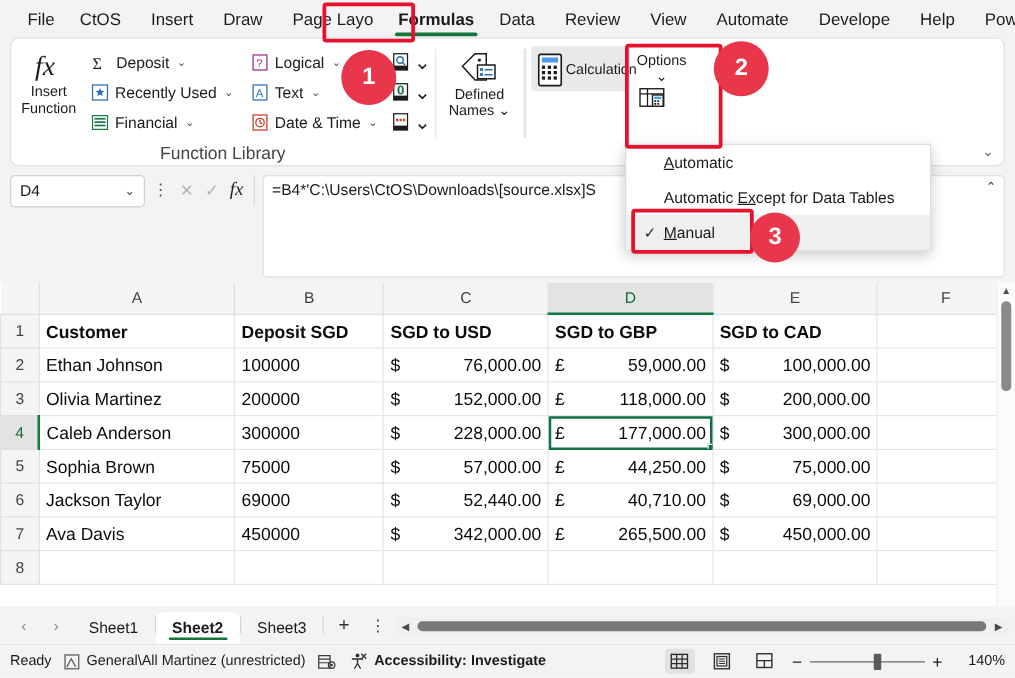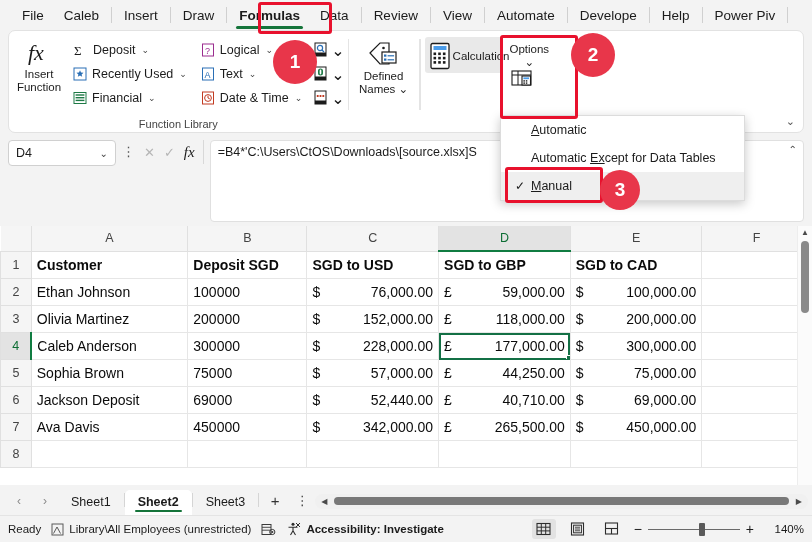--- a/index.html
+++ b/index.html
@@ -32,21 +32,21 @@
 
   
   .ribbon-wrap { flex:none; padding:0 8px 4px 8px; background:#f3f3f3; }
   .ribbon {
     background:#ffffff; border:1px solid #e2e2e2; border-radius:7px;
     height:98px; position:relative; display:flex; align-items:stretch;
     padding:3px 0 0 0;
   }
   .grp { display:flex; flex-direction:column; align-items:center; position:relative; }
   .grp-body { display:flex; align-items:flex-start; flex:1; }
-  .grp-label { font-size:11px; color:#444; text-align:right; padding-bottom:2px; }
+  .grp-label { font-size:14px; color:#444; text-align:right; padding-bottom:2px; }
   .grp-sep { width:1px; background:#e4e4e4; margin:5px 0 22px 0; }
 
   .bigbtn {
     display:flex; flex-direction:column; align-items:center; justify-content:flex-start;
     width:56px; padding:4px 2px 0 2px; font-size:11.5px; line-height:13px; color:#1b1b1b;
     text-align:center;
   }
   .bigbtn .bi { height:30px; display:flex; align-items:center; justify-content:center; }
 
   .smallcol { display:flex; flex-direction:column; justify-content:flex-start; padding-top:4px; }
@@ -177,26 +177,27 @@
   .menu-item.checked { background:#efefef; }
   svg { display:block; }
 </style>
 </head>
 <body>
 
 <div id="app">
 
   <div class="tabstrip">
     <div class="tab">File</div>
-    <div class="tab">Caleb</div>
+    <div class="tab">CtOS</div>
     <div class="tabsep"></div>
     <div class="tab">Insert</div>
     <div class="tabsep"></div>
     <div class="tab">Draw</div>
     <div class="tabsep"></div>
+    <div class="tab">Page Layo</div>
     <div class="tab active">Formulas</div>
     <div class="tab">Data</div>
     <div class="tabsep"></div>
     <div class="tab">Review</div>
     <div class="tabsep"></div>
     <div class="tab">View</div>
     <div class="tabsep"></div>
     <div class="tab">Automate</div>
     <div class="tabsep"></div>
     <div class="tab">Develope</div>
@@ -518,21 +519,21 @@
               <div class="curcell">
                 <span>$</span>
                 <span>75,000.00</span>
               </div>
             </td>
         <td class="cell"></td>
       </tr>
 
       <tr>
         <td class="rowhdr">6</td>
-        <td class="cell">Jackson Deposit</td>
+        <td class="cell">Jackson Taylor</td>
         <td class="cell num">69000</td>
         <td class="cell cur">
               <div class="curcell">
                 <span>$</span>
                 <span>52,440.00</span>
               </div>
             </td>
         <td class="cell cur">
               <div class="curcell">
                 <span>£</span>
@@ -611,21 +612,21 @@
     </div>
   </div>
 
   <div class="statusbar">
     <div class="sb-item">Ready</div>
     <div class="sb-item">
       <svg width="13" height="13" viewBox="0 0 13 13">
         <rect x="1" y="1" width="11" height="11" fill="none" stroke="#5a5a5a" stroke-width="1"></rect>
         <path d="M2.5 10.5 L6 4 L9.5 10.5" fill="none" stroke="#5a5a5a" stroke-width="1"></path>
       </svg>
-      <span>Library\All Employees (unrestricted)</span>
+      <span>General\All Martinez (unrestricted)</span>
     </div>
     <div class="sb-item">
       <svg width="15" height="13" viewBox="0 0 15 13">
         <rect x="1" y="1.5" width="9" height="10" fill="none" stroke="#3a3a3a" stroke-width="1"></rect>
         <line x1="1" y1="4.3" x2="10" y2="4.3" stroke="#3a3a3a" stroke-width="0.9"></line>
         <line x1="1" y1="7.2" x2="10" y2="7.2" stroke="#3a3a3a" stroke-width="0.9"></line>
         <circle cx="11.3" cy="9" r="2.6" fill="none" stroke="#3a3a3a" stroke-width="1"></circle>
         <circle cx="11.3" cy="9" r="1.1" fill="#3a3a3a"></circle>
       </svg>
     </div>

